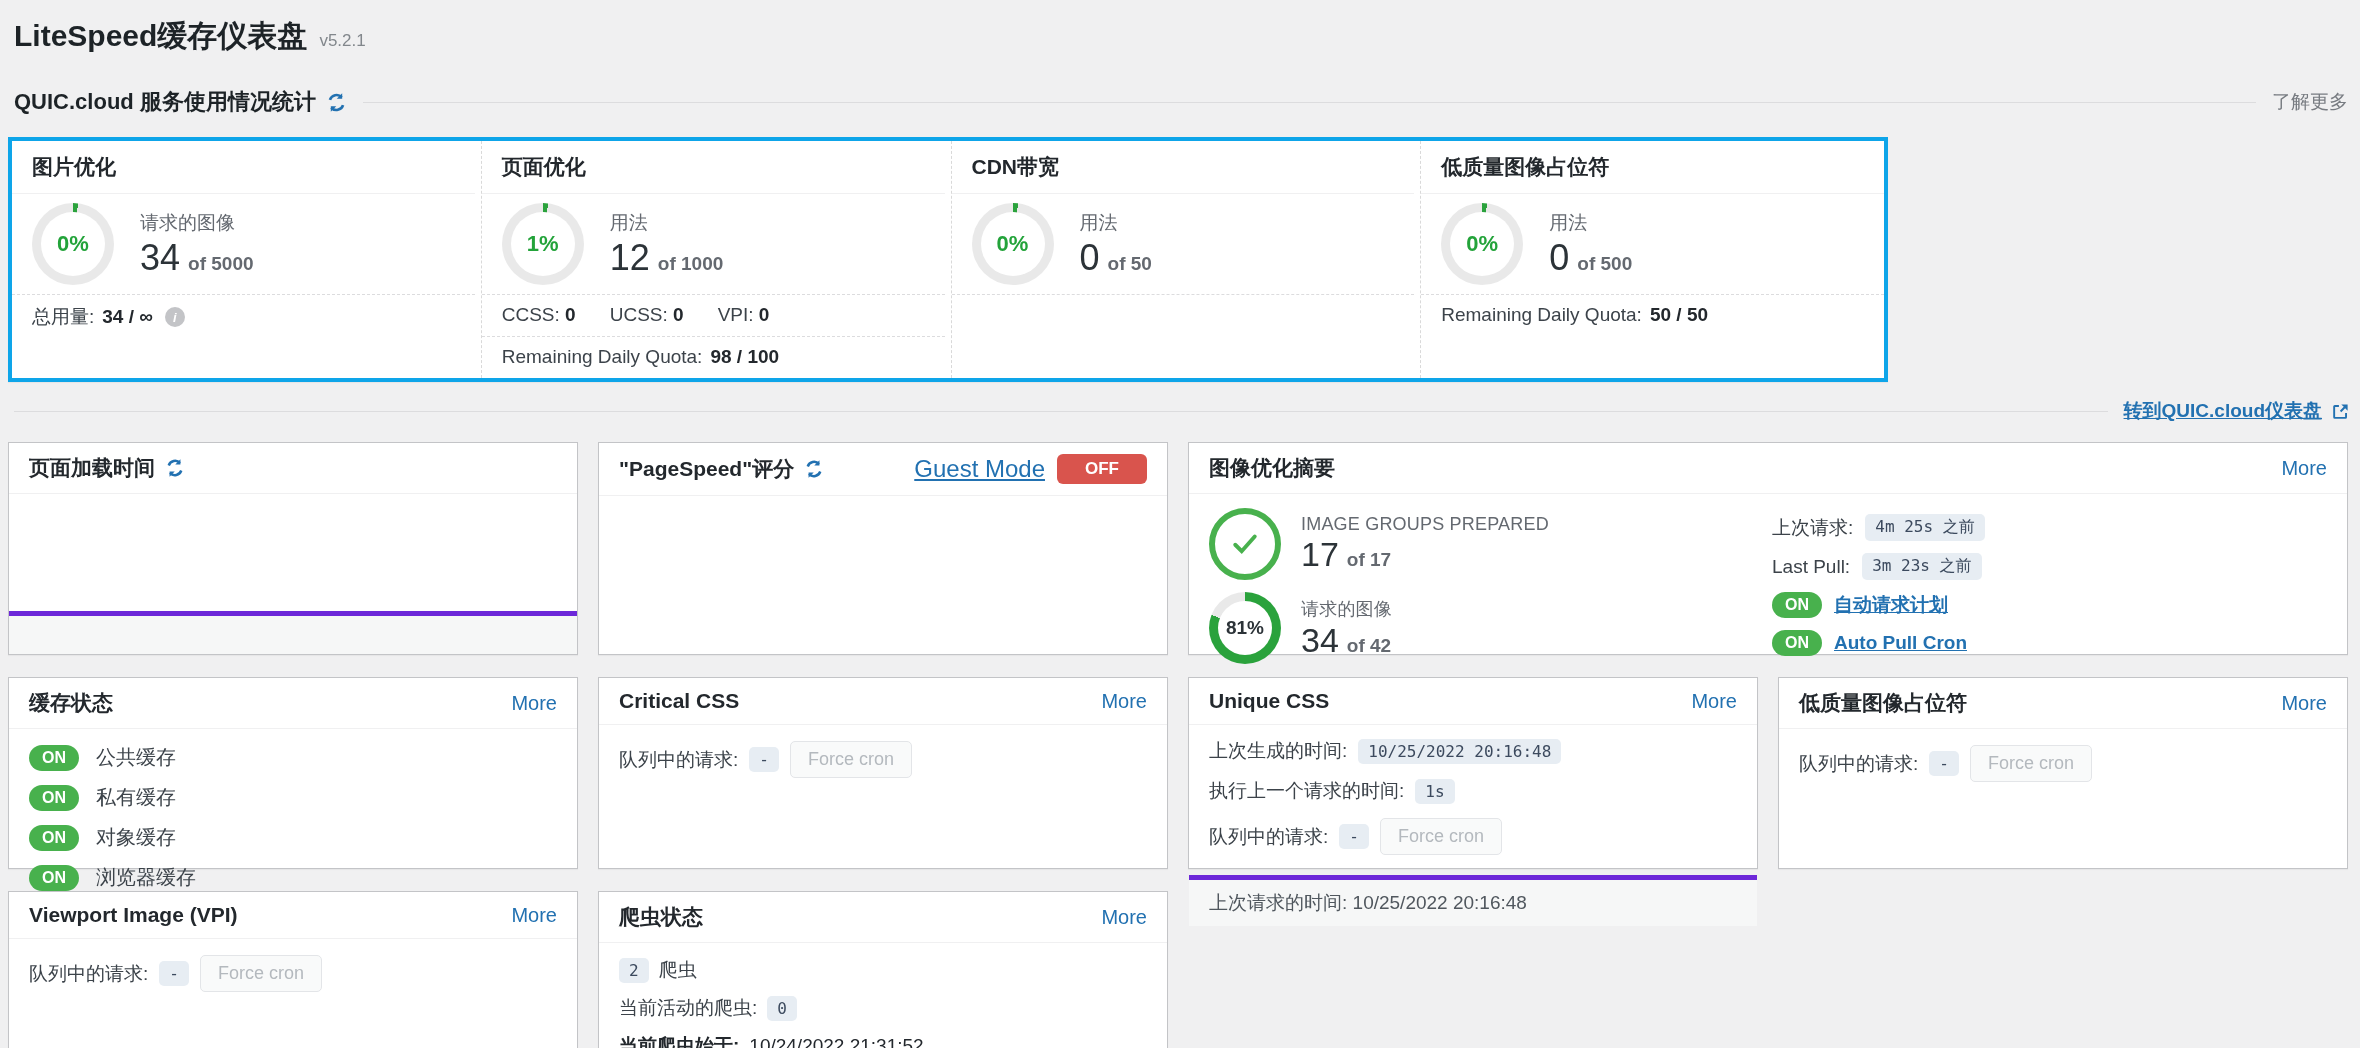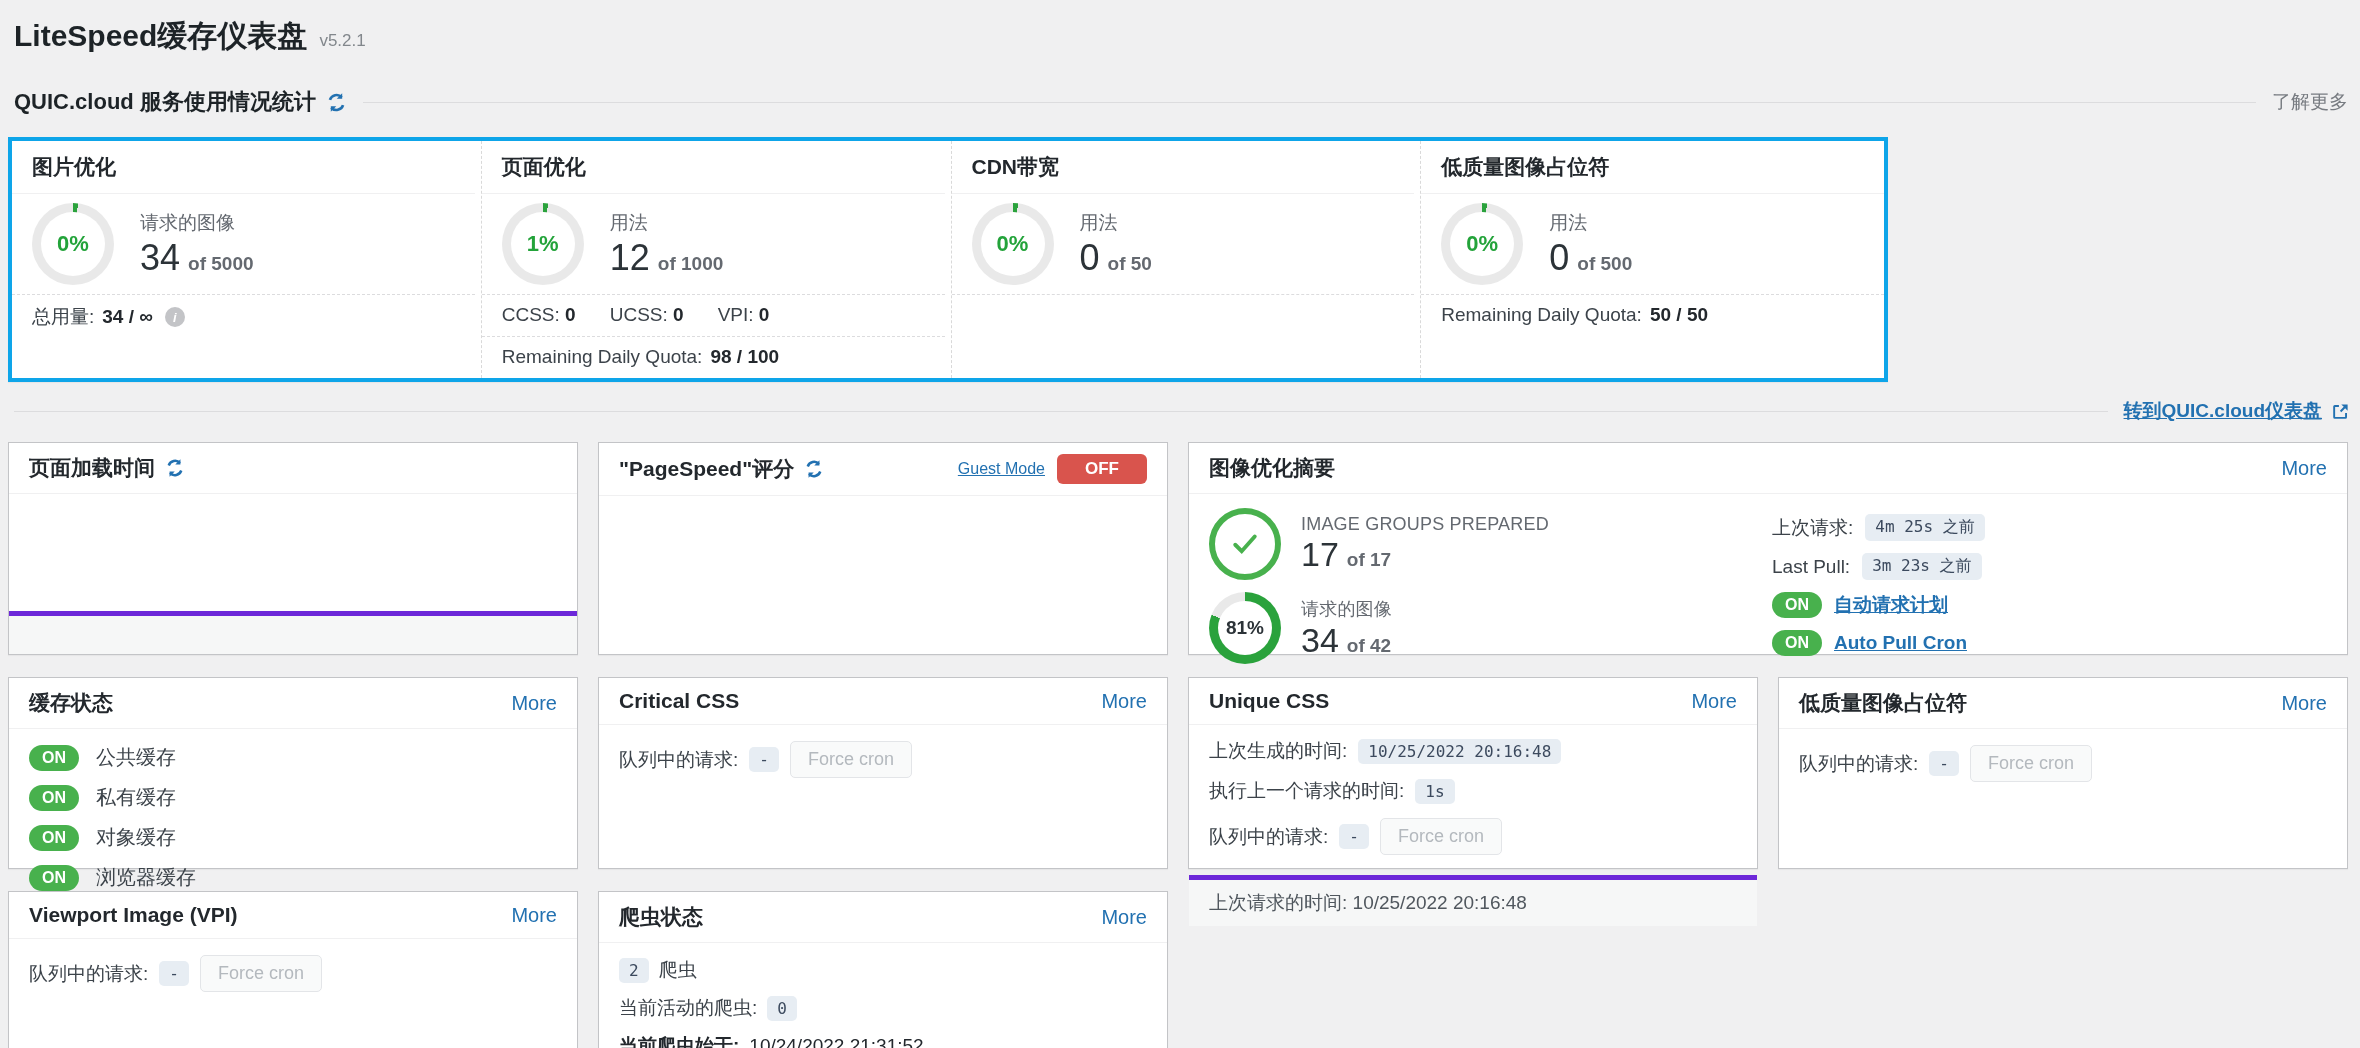--- a/index.html
+++ b/index.html
@@ -63,21 +63,21 @@
   .more { font-size:20px; color:#2271b1; text-decoration:none; }
   .card-body { flex:1; padding:16px 20px; font-size:19px; color:#3c434a; }
   .card-foot { background:#f6f7f7; border-top:5px solid #6d28d9; padding:10px 20px; font-size:19px;
                color:#50575e; min-height:43px; flex:none; }
 
   
   .kbd { font-family:"DejaVu Sans Mono", monospace; font-size:16px; background:#e7edf3; color:#3c4a5e;
          padding:3px 10px; border-radius:5px; white-space:nowrap; }
   .on  { background:#48b14d; color:#fff; font-weight:700; font-size:16px; padding:4px 13px; border-radius:13px; }
   .off { background:#d9544d; color:#fff; font-weight:700; font-size:17px; padding:5px 28px; border-radius:6px; margin-left:12px; }
-  .guest-label { font-size:16px; color:#2271b1; }
+  .guest-label { font-size:24px; color:#2271b1; }
   .btn-dis { border:1px solid #e3e5e8; background:#f9fafa; color:#b4b9be; font-size:18px; padding:7px 17px;
              border-radius:5px; font-family:inherit; }
   .link-ul { color:#2271b1; text-decoration:underline; font-weight:600; font-size:19px; }
 
   
   .sum-body { display:flex; padding:14px 20px 10px; }
   .sum-left { flex:1; display:flex; flex-direction:column; gap:12px; }
   .gauge-row { display:flex; align-items:center; gap:20px; }
   .check-gauge { width:72px; height:72px; border-radius:50%; border:6px solid #48b14d; display:grid; place-items:center; flex:none; }
   .sum-gauge { width:72px; height:72px; }

